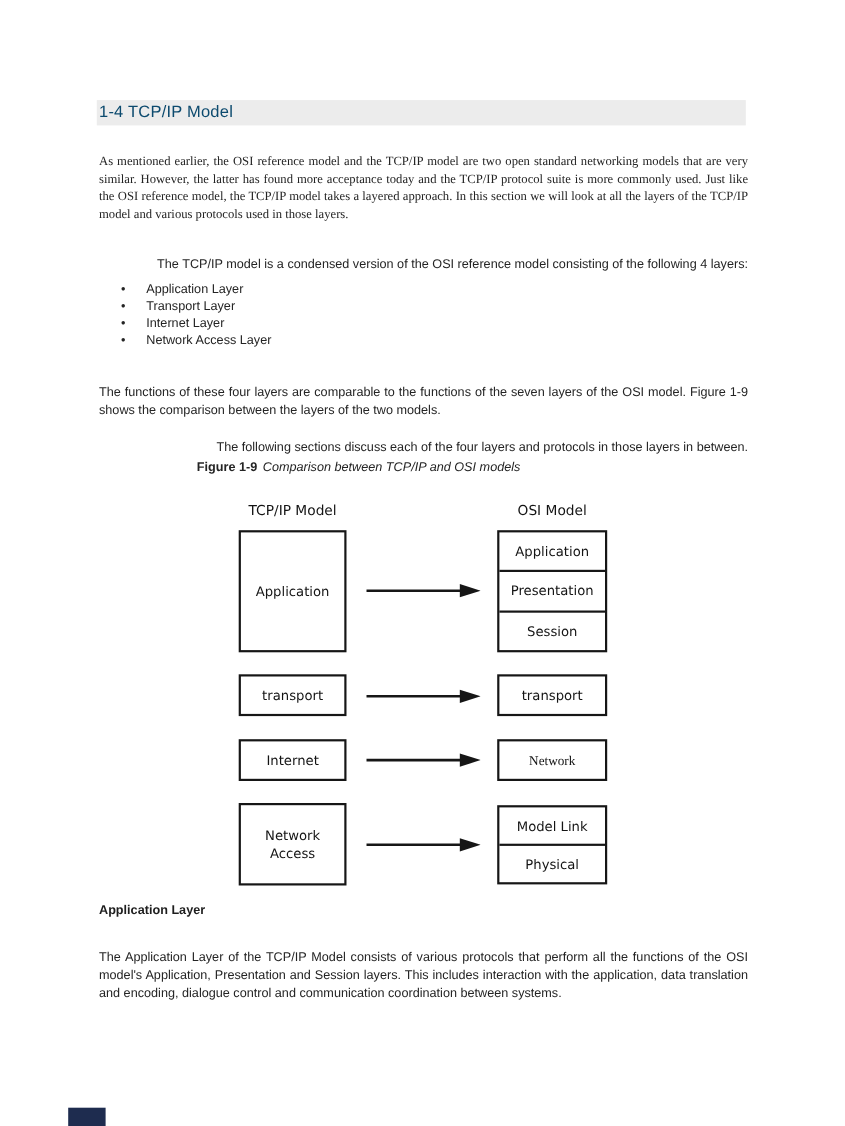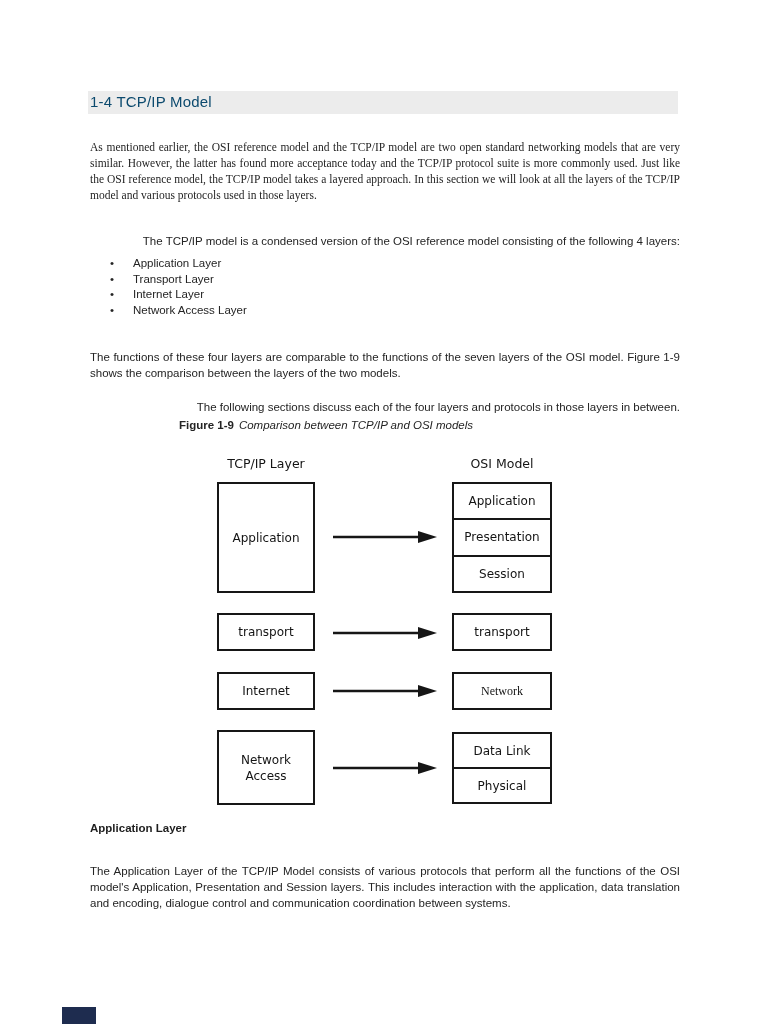--- a/index.html
+++ b/index.html
@@ -148,37 +148,37 @@
 <p class="abs para p3">The functions of these four layers are comparable to the functions of the seven layers of the OSI model. Figure 1-9 shows the comparison between the layers of the two models.</p>
 
 <p class="abs para single p4">The following sections discuss each of the four layers and protocols in those layers in between.</p>
 
 <div class="abs fig-caption">
   <span class="fig-label">Figure 1-9</span><span class="fig-text">Comparison between TCP/IP and OSI models</span>
 </div>
 
 <div class="abs diagram">
 
-  <div class="hdr hdr-left">TCP/IP Layer</div>
+  <div class="hdr hdr-left">TCP/IP Model</div>
   <div class="hdr hdr-right">OSI Model</div>
 
   <div class="dbox col-l box-app">Application</div>
   <div class="dbox col-l box-trans-l">transport</div>
   <div class="dbox col-l box-inet">Internet</div>
   <div class="dbox col-l box-netacc">Network Access</div>
 
   <div class="osi-stack col-r stack-1">
     <div class="osi-cell">Application</div>
     <div class="osi-cell">Presentation</div>
     <div class="osi-cell">Session</div>
   </div>
   <div class="dbox col-r box-trans-r">transport</div>
   <div class="dbox col-r box-network">Network</div>
   <div class="osi-stack col-r stack-2">
-    <div class="osi-cell">Data Link</div>
+    <div class="osi-cell">Model Link</div>
     <div class="osi-cell">Physical</div>
   </div>
 
   <svg class="arrow arrow-1" width="104" height="16">
     <line x1="0" y1="8" x2="87" y2="8" stroke="#161616" stroke-width="2.4"></line>
     <polygon points="85,2 104,8 85,14" fill="#161616"></polygon>
   </svg>
   <svg class="arrow arrow-2" width="104" height="16">
     <line x1="0" y1="8" x2="87" y2="8" stroke="#161616" stroke-width="2.4"></line>
     <polygon points="85,2 104,8 85,14" fill="#161616"></polygon>

